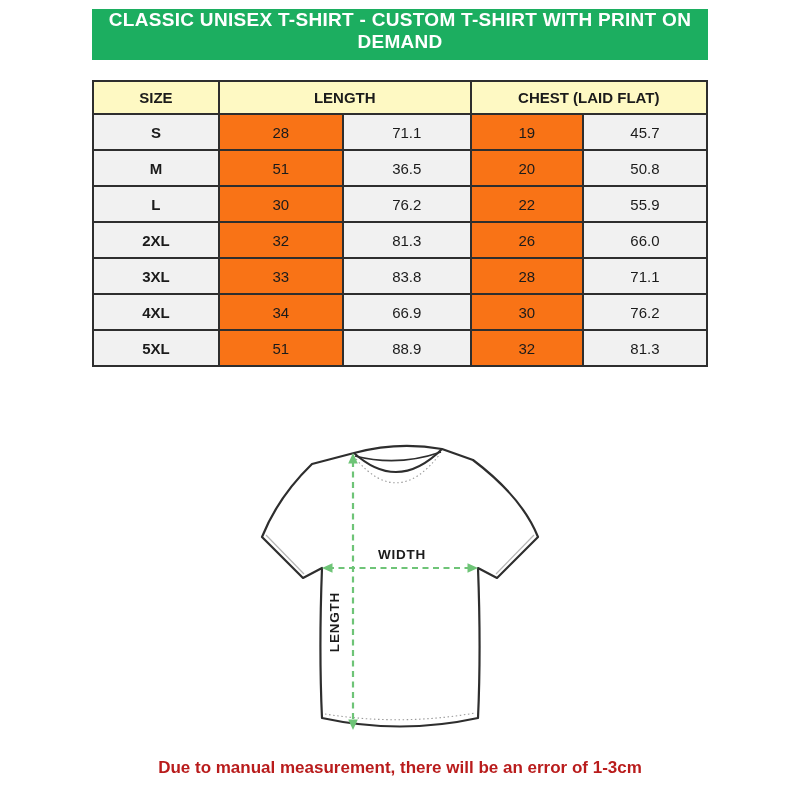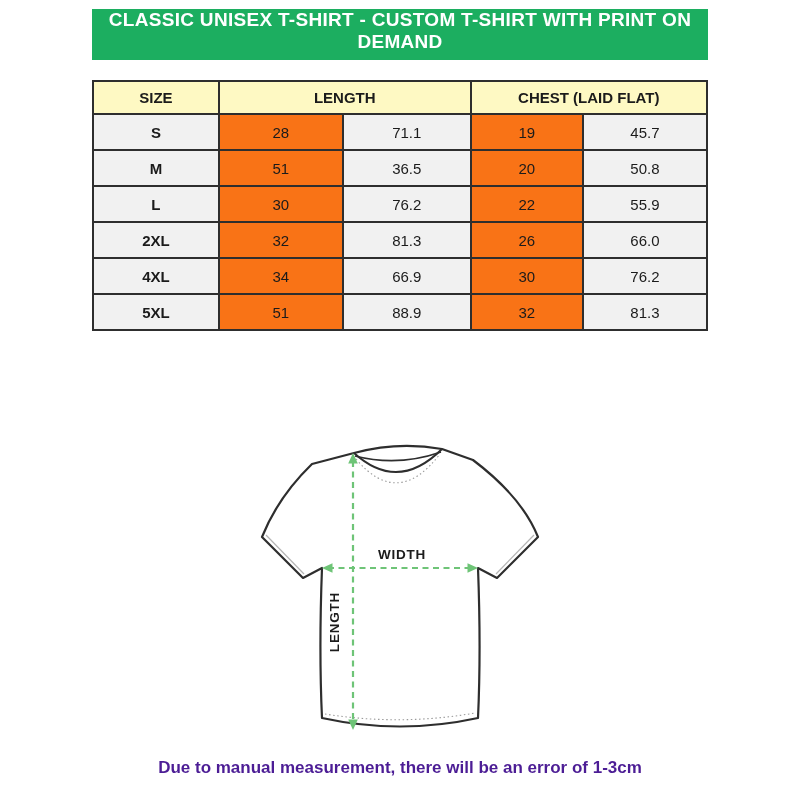--- a/index.html
+++ b/index.html
@@ -33,21 +33,21 @@
   table.size-chart tbody td{height:34px;font-weight:normal;background:#f97316;}
   table.size-chart tbody td.col-size{font-weight:bold;}
   table.size-chart .shade{background:#f1f1f1;}
 
   
   .diagram{position:absolute;left:240px;top:425px;width:320px;height:340px;}
 
   
   .note{
     position:absolute;left:0;top:758px;width:800px;
-    text-align:center;color:#4c1d95;font-weight:bold;font-size:17px;
+    text-align:center;color:#b91c1c;font-weight:bold;font-size:17px;
   }
 </style>
 </head>
 <body>
 
 <div class="page">
 
   <div class="banner">
     <span>CLASSIC UNISEX T-SHIRT - CUSTOM T-SHIRT WITH PRINT ON DEMAND</span>
   </div>
@@ -90,20 +90,27 @@
         <td class="shade">55.9</td>
       </tr>
       <tr>
         <td class="col-size shade">2XL</td>
         <td>32</td>
         <td class="shade">81.3</td>
         <td>26</td>
         <td class="shade">66.0</td>
       </tr>
       <tr>
+        <td class="col-size shade">3XL</td>
+        <td>33</td>
+        <td class="shade">83.8</td>
+        <td>28</td>
+        <td class="shade">71.1</td>
+      </tr>
+      <tr>
         <td class="col-size shade">4XL</td>
         <td>34</td>
         <td class="shade">66.9</td>
         <td>30</td>
         <td class="shade">76.2</td>
       </tr>
       <tr>
         <td class="col-size shade">5XL</td>
         <td>51</td>
         <td class="shade">88.9</td>

